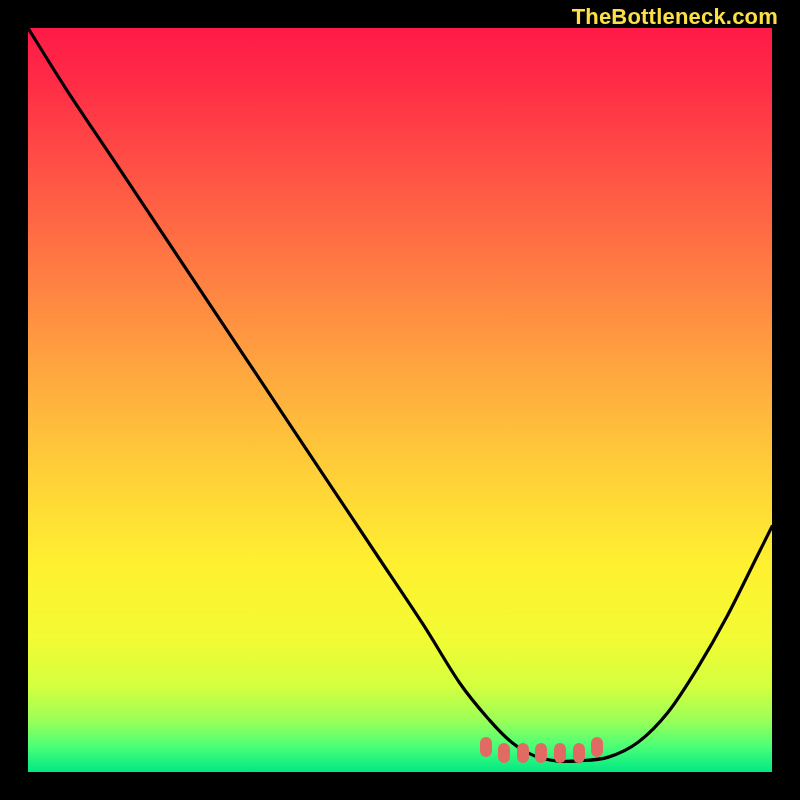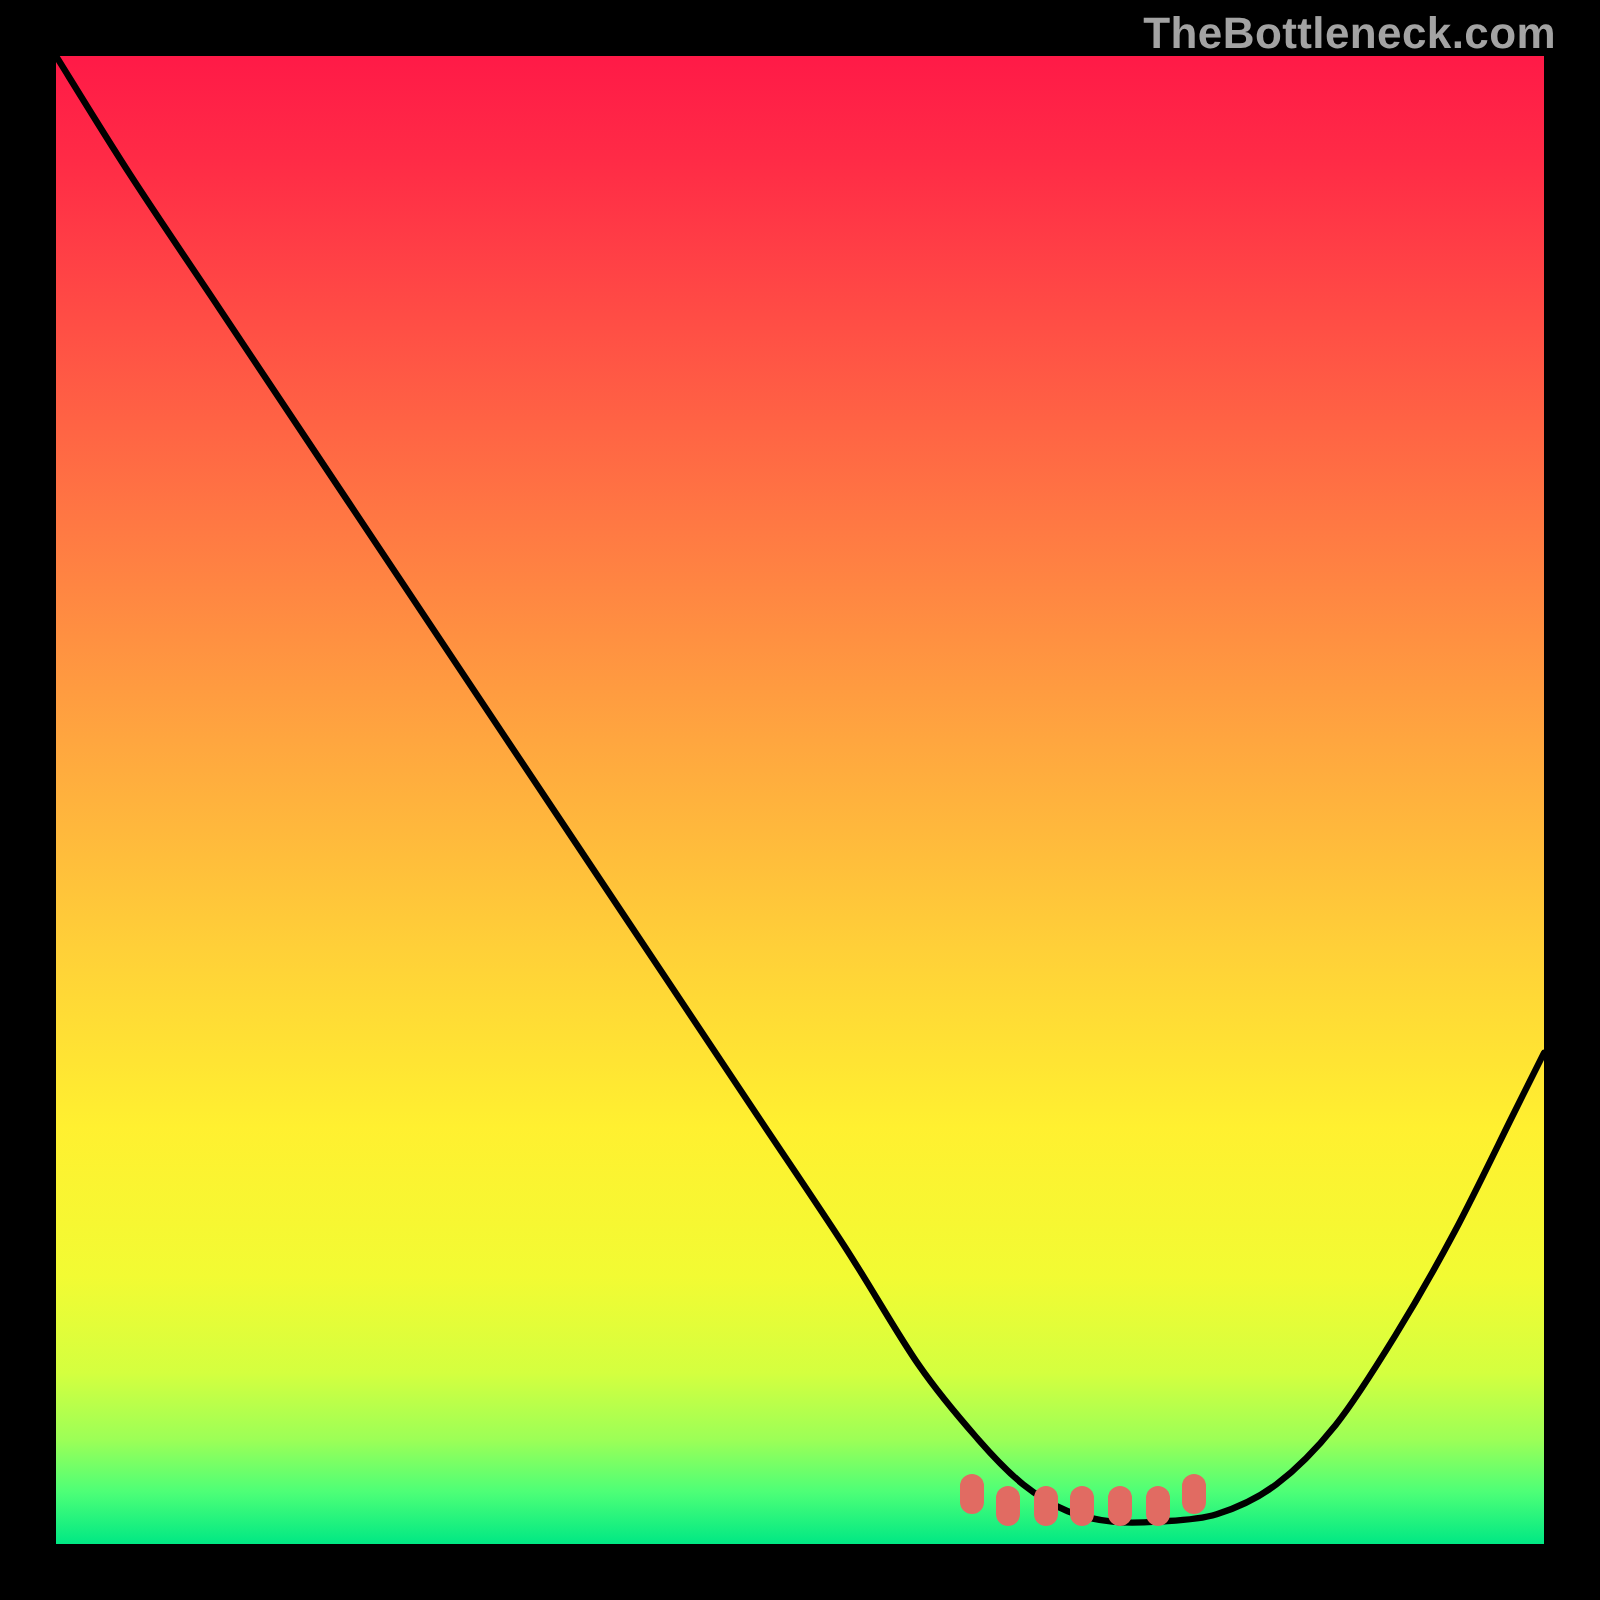--- a/index.html
+++ b/index.html
@@ -10,21 +10,21 @@
     height: 800px;
     background: #000;
   }
   .watermark {
     position: absolute;
     top: 4px;
     right: 22px;
     font-family: Arial, Helvetica, sans-serif;
     font-size: 22px;
     font-weight: 600;
-    color: #a3a3a3;
+    color: #fde047;
     letter-spacing: 0.2px;
   }
   .plot-area {
     position: absolute;
     left: 28px;
     top: 28px;
     width: 744px;
     height: 744px;
     overflow: hidden;
   }

